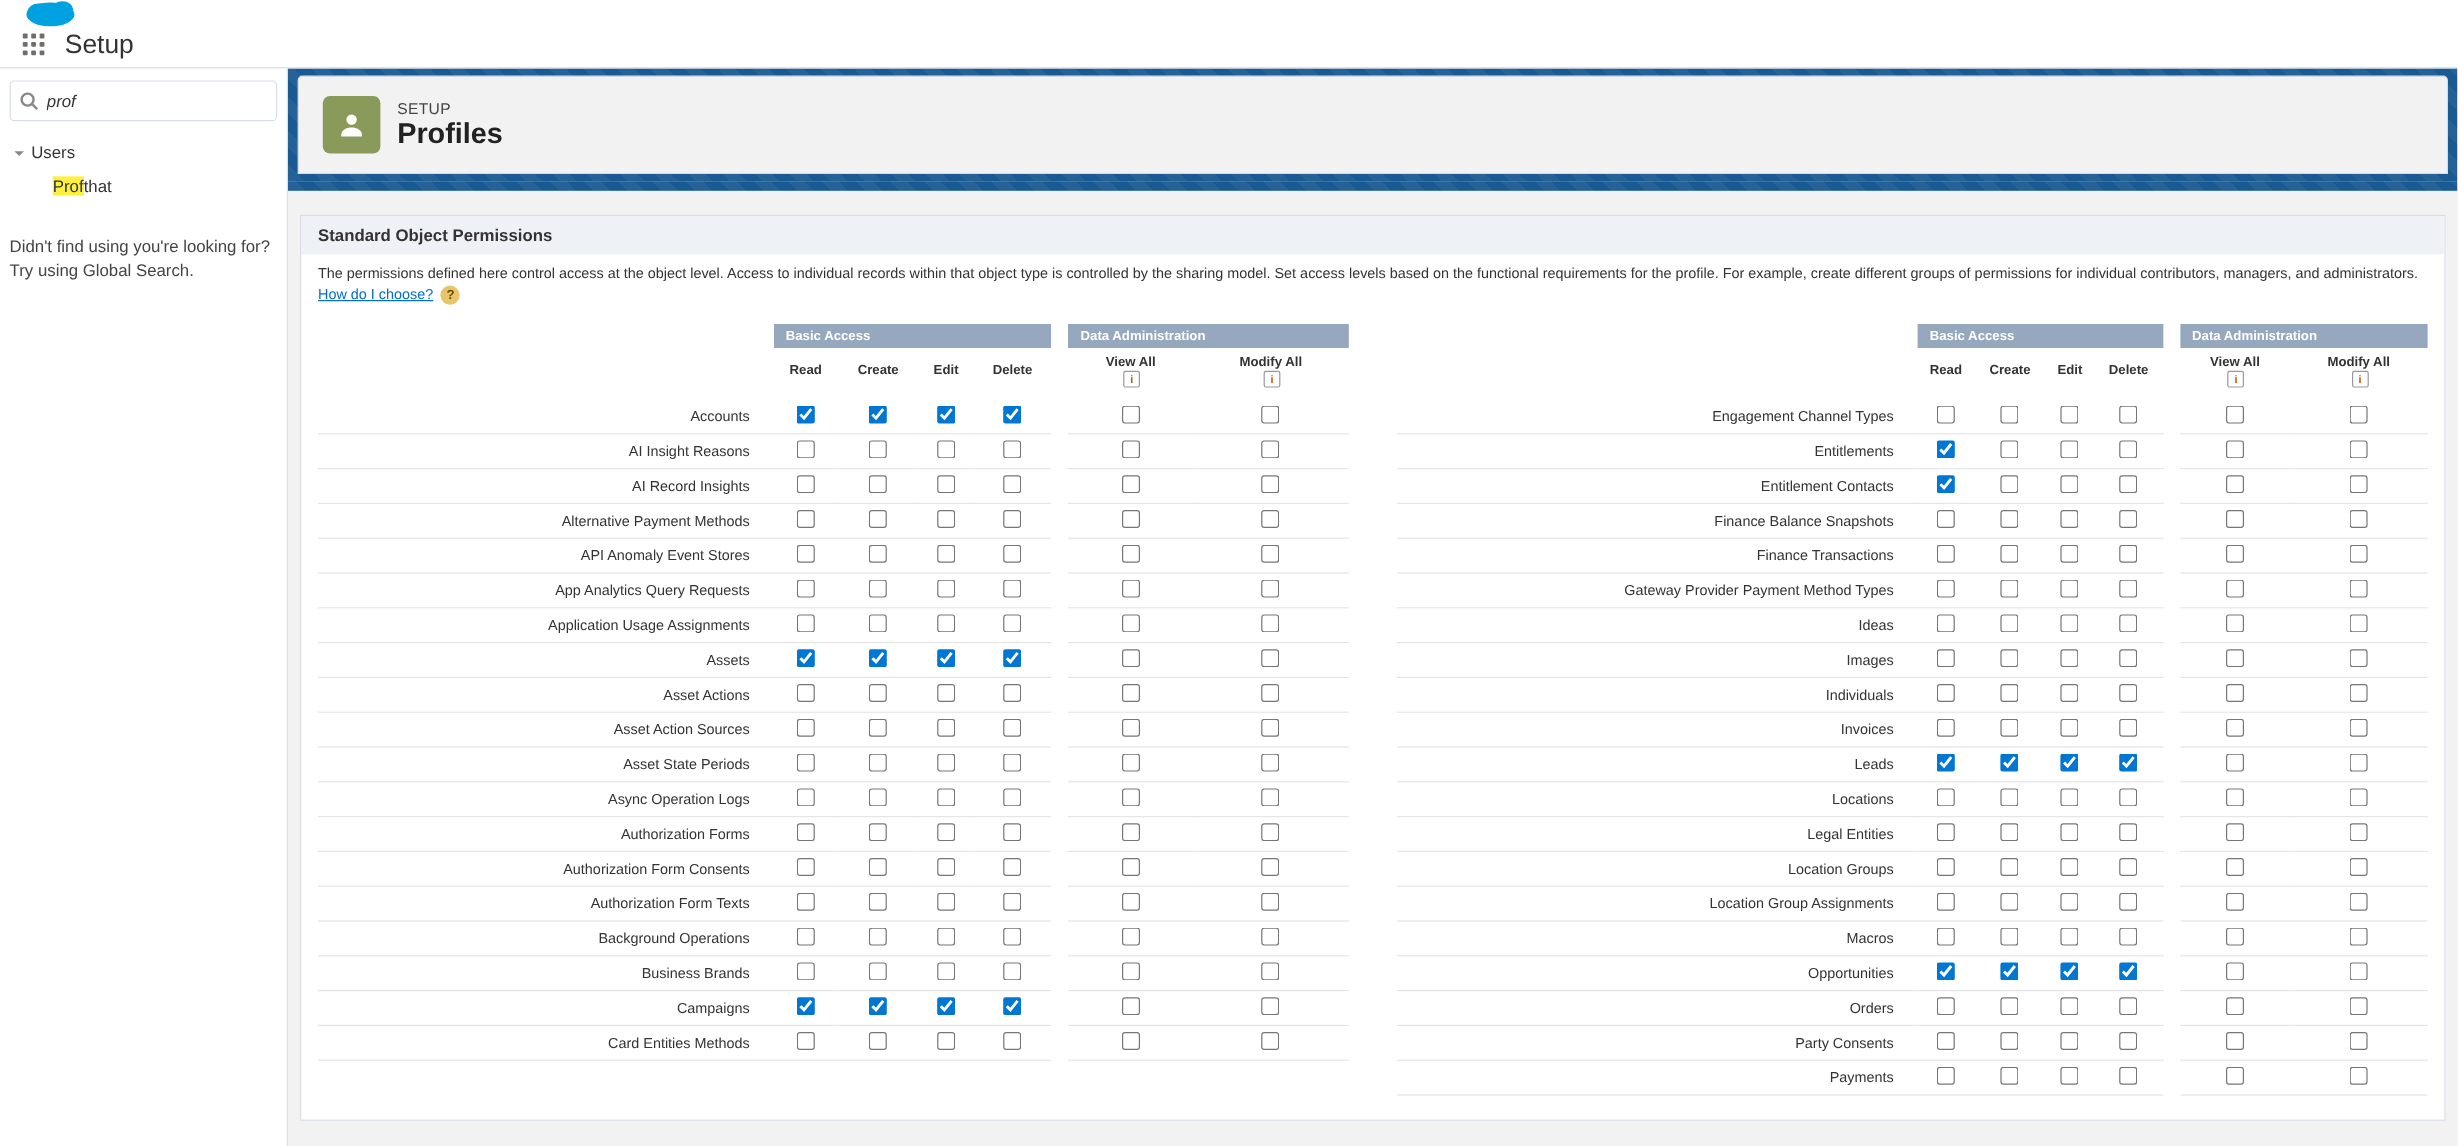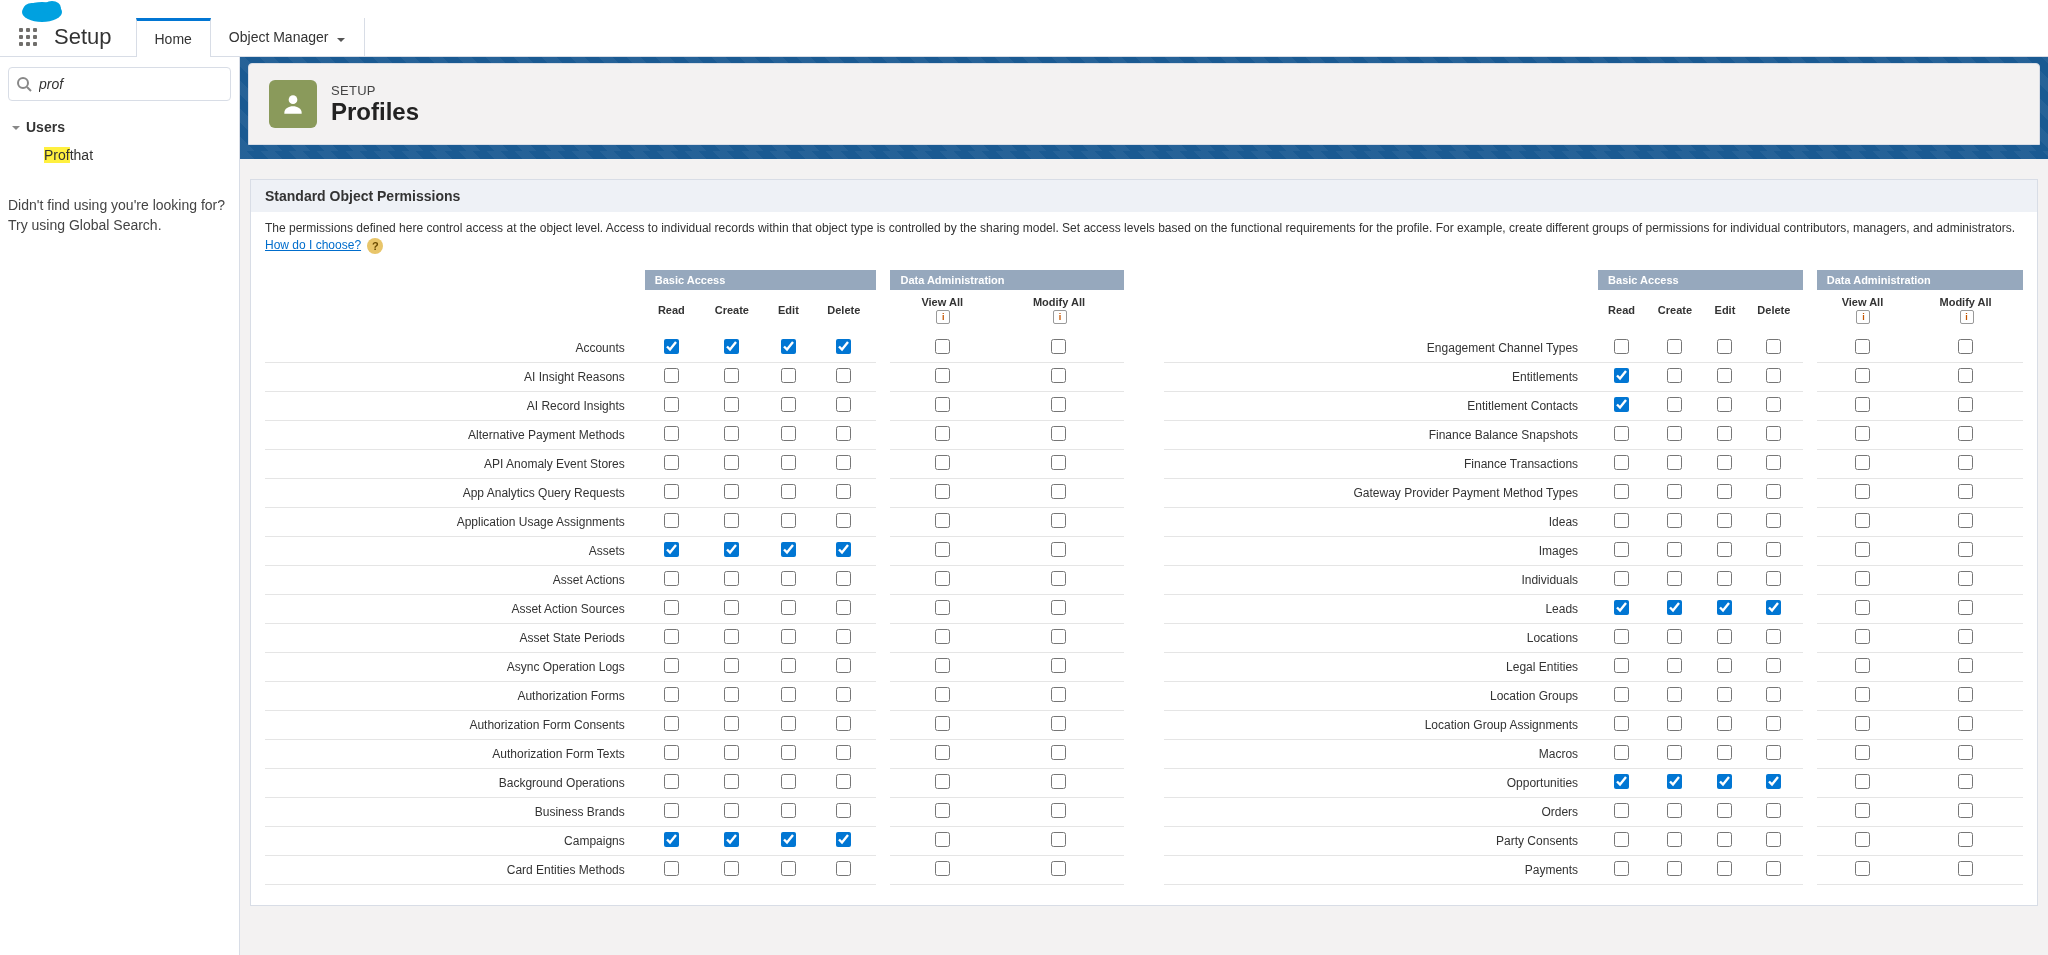--- a/index.html
+++ b/index.html
@@ -17,21 +17,21 @@
   .nav-tab { height: 39px; display: flex; align-items: center; padding: 0 18px; font-size: 14px; color: #333; border-right: 1px solid #d8dde6; cursor: pointer; }
   .nav-tab.active { border-top: 3px solid #0176d3; background: #fff; }
   .nav-tab.first { border-left: 1px solid #d8dde6; }
   .chev-down { margin-left: 8px; width: 10px; height: 10px; }
   
   .main { display: flex; width: 100%; height: calc(955px - 18px - 39px); }
   .sidebar { width: 240px; border-right: 1px solid #d8dde6; padding: 10px 8px; }
   .search-wrap { position: relative; margin-bottom: 14px; }
   .search-wrap input { width: 100%; height: 34px; border: 1px solid #d8dde6; border-radius: 4px; padding: 0 10px 0 30px; font-size: 14px; font-style: italic; color: #333; }
   .search-icon { position: absolute; left: 8px; top: 9px; width: 16px; height: 16px; color: #888; }
-  .tree-item { display: flex; align-items: center; padding: 4px 2px; font-size: 14px; color: #333; cursor: pointer; font-weight: bold; }
+  .tree-item { display: flex; align-items: center; padding: 4px 2px; font-size: 14px; color: #333; cursor: pointer; }
   .tree-caret { width: 12px; height: 12px; margin-right: 4px; }
   .tree-sub { padding: 8px 0 8px 36px; font-size: 14px; cursor: pointer; }
   .tree-sub .hl { background: #fff03f; }
   .help-text { margin-top: 24px; font-size: 14px; color: #444; line-height: 1.45; }
   
   .content { flex: 1; overflow: hidden; background: #f3f2f2; }
   .page-header-bluewrap { background: #1a5a92; background-image: repeating-linear-gradient(45deg, rgba(255,255,255,0.05) 0 10px, rgba(255,255,255,0) 10px 20px); padding: 6px 8px 6px 8px;}
   .page-header { background: #f3f2f2; border-radius: 4px 4px 0 0; margin: 0; padding: 16px 20px; display: flex; align-items: center; border: 1px solid #d8dde6; }
   .ph-icon { width: 48px; height: 48px; border-radius: 6px; background: #8a9a5b; display: flex; align-items: center; justify-content: center; margin-right: 14px; }
   .ph-icon svg { width: 26px; height: 26px; color: #fff; }
@@ -78,31 +78,20 @@
         <span></span>
         <span></span>
         <span></span>
         <span></span>
         <span></span>
         <span></span>
         <span></span>
       </div>
   </div>
   <div class="setup-word">Setup</div>
-  <div id="nav-tabs" style="display: flex;">
-      <div class="nav-tab active first">
-        <span>Home</span>
-      </div>
-      <div class="nav-tab">
-        <span>Object Manager</span>
-        <span class="chev-down"><svg viewBox="0 0 10 10" fill="#555">
-            <path d="M1 3 L5 7 L9 3 Z"></path>
-          </svg></span>
-      </div>
-    </div>
 </div>
 
 <div class="main">
   <div class="sidebar">
     <div class="search-wrap">
       <span class="search-icon">
         <svg viewBox="0 0 16 16" fill="none" stroke="#888" stroke-width="2">
             <circle cx="7" cy="7" r="5"></circle>
             <line x1="11" y1="11" x2="15" y2="15"></line>
           </svg>
@@ -469,20 +458,30 @@
                   <td class="label">Individuals</td>
                   <td><input type="checkbox" style=""></td>
                   <td><input type="checkbox" style=""></td>
                   <td><input type="checkbox" style=""></td>
                   <td><input type="checkbox" style=""></td>
                   <td class="spacer"></td>
                   <td><input type="checkbox" style=""></td>
                   <td><input type="checkbox" style=""></td>
                 </tr>
                 <tr>
+                  <td class="label">Invoices</td>
+                  <td><input type="checkbox" style=""></td>
+                  <td><input type="checkbox" style=""></td>
+                  <td><input type="checkbox" style=""></td>
+                  <td><input type="checkbox" style=""></td>
+                  <td class="spacer"></td>
+                  <td><input type="checkbox" style=""></td>
+                  <td><input type="checkbox" style=""></td>
+                </tr>
+                <tr>
                   <td class="label">Leads</td>
                   <td><input type="checkbox" checked="" style=""></td>
                   <td><input type="checkbox" checked="" style=""></td>
                   <td><input type="checkbox" checked="" style=""></td>
                   <td><input type="checkbox" checked="" style=""></td>
                   <td class="spacer"></td>
                   <td><input type="checkbox" style=""></td>
                   <td><input type="checkbox" style=""></td>
                 </tr>
                 <tr>

